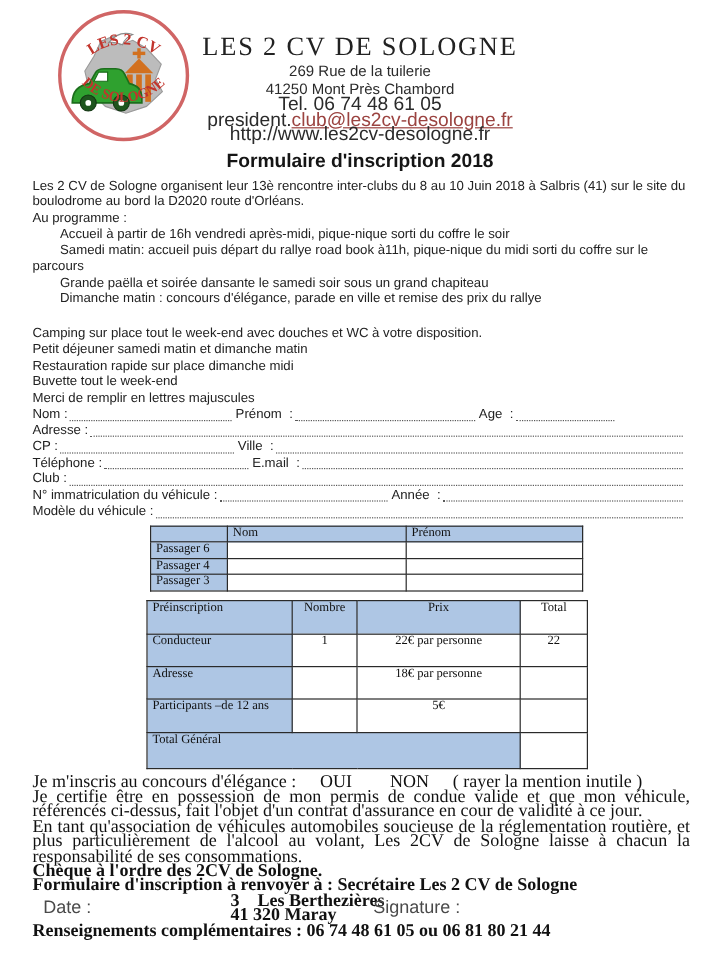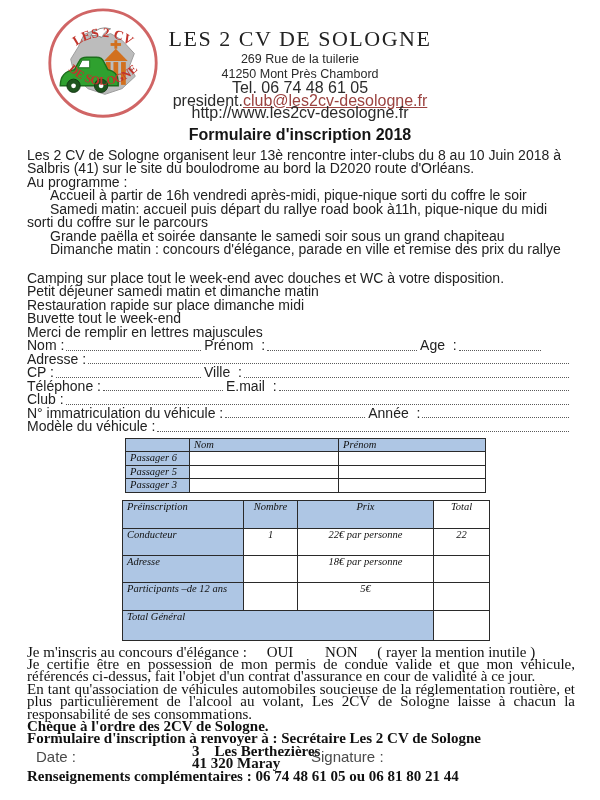--- a/index.html
+++ b/index.html
@@ -10,33 +10,33 @@
   }
   
   .logo{position:absolute;left:44px;top:6px;width:118px;height:114px;}
   .head{padding-top:26px;text-align:center;}
   .club-name{font-family:"Liberation Serif","DejaVu Serif",serif;font-size:22px;letter-spacing:1.5px;color:#222;}
   .addr{font-size:12.5px;line-height:15px;color:#2b2b2b;}
   .small-line{font-size:16px;line-height:12.5px;color:#2b2b2b;}
   .link{color:#9b4340;text-decoration:underline;cursor:pointer;}
   .form-title{font-size:16px;font-weight:bold;margin-top:6px;color:#151515;}
   
-  .body-text{margin:5px 0 0 27px;width:545px;font-size:14px;line-height:13.5px;color:#222;}
+  .body-text{margin:5px 0 0 27px;width:545px;font-size:11px;line-height:13.5px;color:#222;}
   .body-text p{margin:0;}
   .prog{text-indent:23px;}
   .amenities{margin-top:15px;}
   
   .fline{display:flex;align-items:flex-end;height:13.5px;}
   .lbl{white-space:pre;}
   .dots{border-bottom:1.5px dotted #5a5a5a;margin:0 3px 2px 2px;}
   .grow{flex:1;}
   .w135{width:135px;} .w150{width:150px;} .w82{width:82px;}
   .w145{width:145px;} .w120{width:120px;} .w140{width:140px;}
   
-  table{border-collapse:collapse;font-family:"Liberation Serif","DejaVu Serif",serif;font-size:10.5px;color:#111;font-style:italic;}
+  table{border-collapse:collapse;font-family:"Liberation Serif","DejaVu Serif",serif;font-size:10.5px;color:#111;}
   td{border:1px solid #2a2a2a;padding:0 4px;vertical-align:top;line-height:12.5px;}
   .blue{background:#aec6e4;}
   .t1{margin:4px 0 0 125px;}
   .t1 td{height:12px;}
   .t1 .c0{width:55px;} .t1 .c1{width:140px;} .t1 .c2{width:138px;}
   .t2{margin:7px 0 0 122px;}
   .t2 .c0{width:112px;} .t2 .c1{width:45px;margin-top:20px;} .t2 .c2{width:127px;} .t2 .c3{width:47px;}
   .t2 .hrow td{height:27px;}
   .t2 .r1 td{height:26px;} .t2 .r2 td{height:26px;} .t2 .r3 td{height:27px;} .t2 .r4 td{height:29px;}
   .ctr{text-align:center;}
@@ -164,21 +164,21 @@
     <td class="blue c0"></td>
     <td class="blue c1">Nom</td>
     <td class="blue c2">Prénom</td>
   </tr>
   <tr>
     <td class="blue">Passager 6</td>
     <td></td>
     <td></td>
   </tr>
   <tr>
-    <td class="blue">Passager 5</td>
+    <td class="blue">Passager 4</td>
     <td></td>
     <td></td>
   </tr>
   <tr>
     <td class="blue">Passager 3</td>
     <td></td>
     <td></td>
   </tr>
 </tbody>
   </table>

